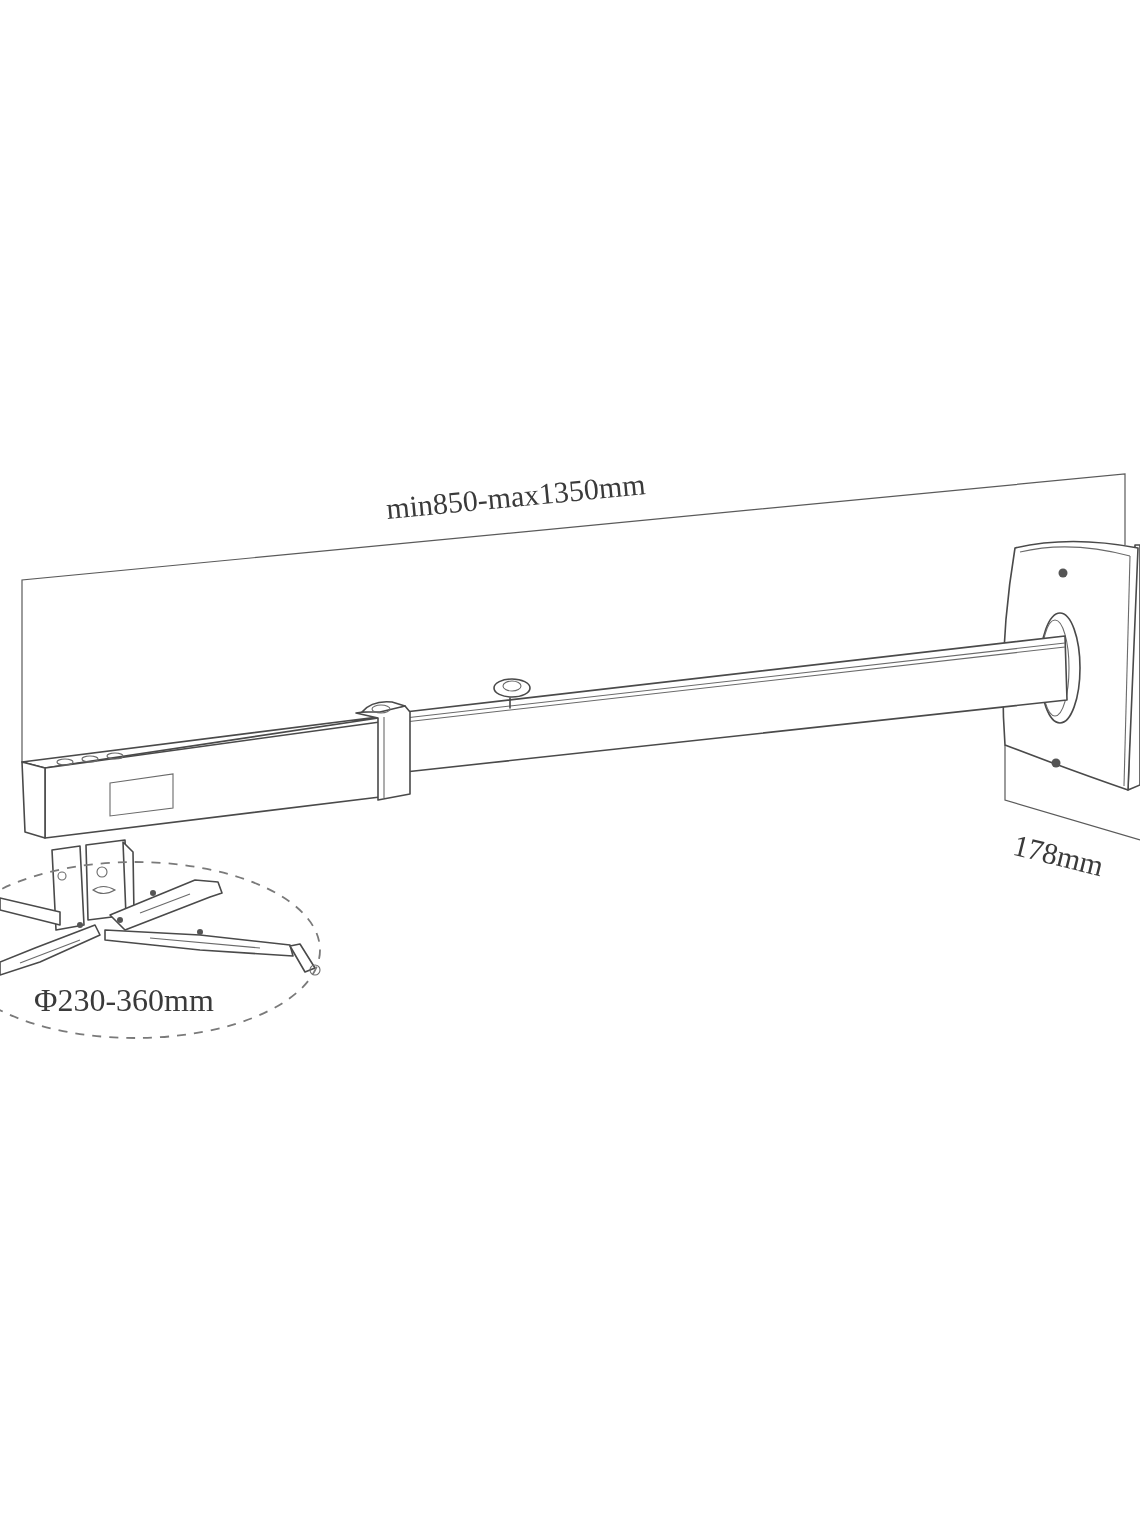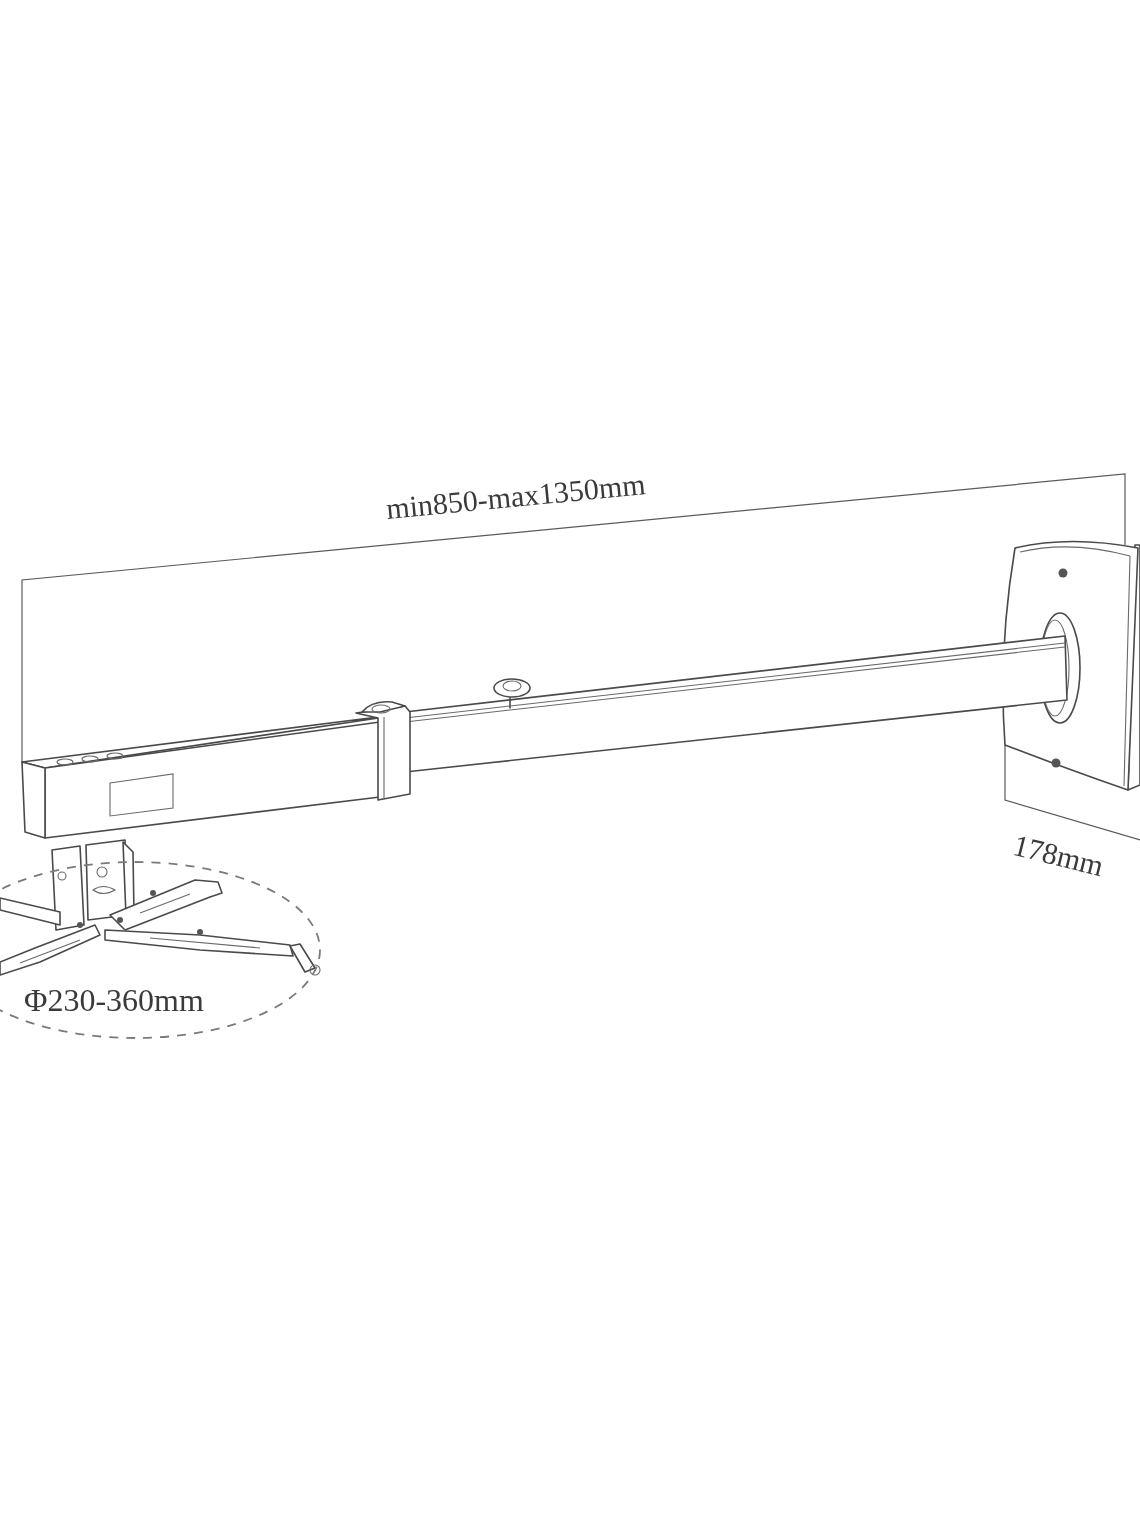--- a/index.html
+++ b/index.html
@@ -98,14 +98,14 @@
       <circle class="bolt" cx="120" cy="920" r="3"></circle>
     </g>
 
     <ellipse class="dash" cx="135" cy="950" rx="185" ry="88"></ellipse>
   </svg>
 
   <div class="label" style="left:388px; top:492px; font-size:30px; transform: rotate(-5.5deg); transform-origin: left bottom;">min850-max1350mm</div>
 
   <div class="label" style="left:1018px; top:828px; font-size:30px; transform: rotate(14deg); transform-origin: left top;">178mm</div>
 
-  <div class="label" style="left:24px; top:982px; font-size:32px;">Φ230-360mm</div>
+  <div class="label" style="left:34px; top:982px; font-size:32px;">Φ230-360mm</div>
 </div>
 
 </body></html>

